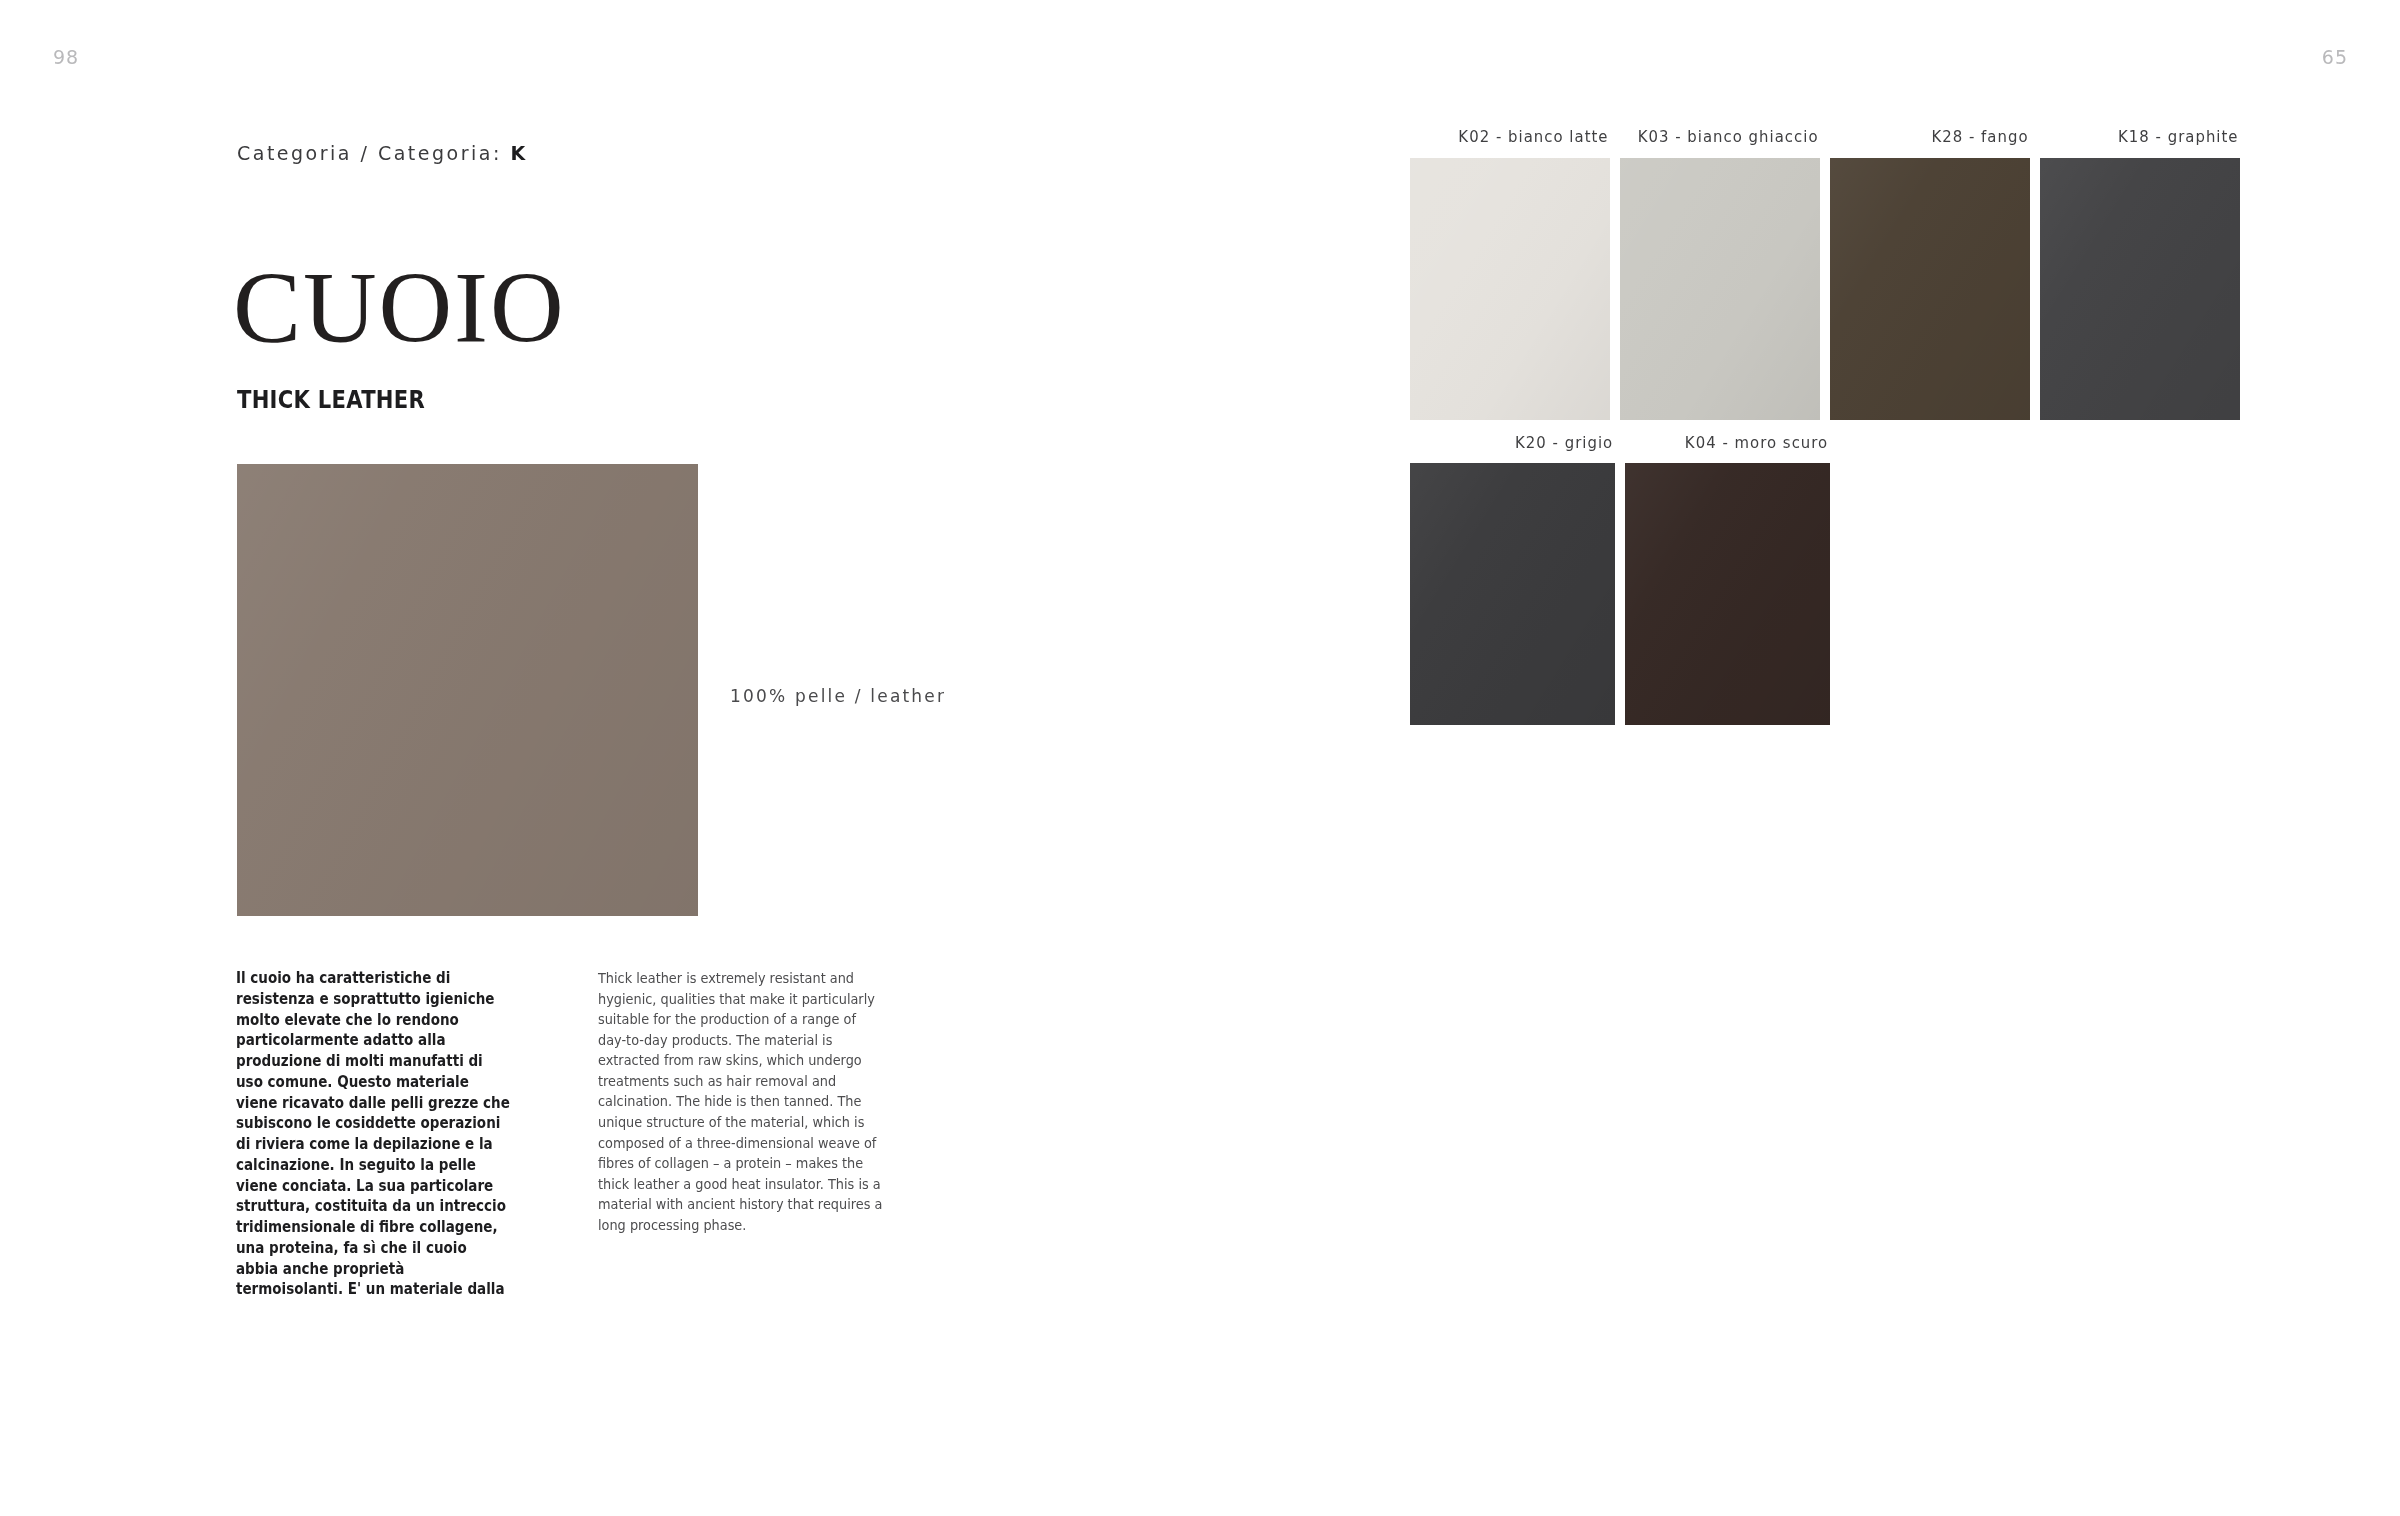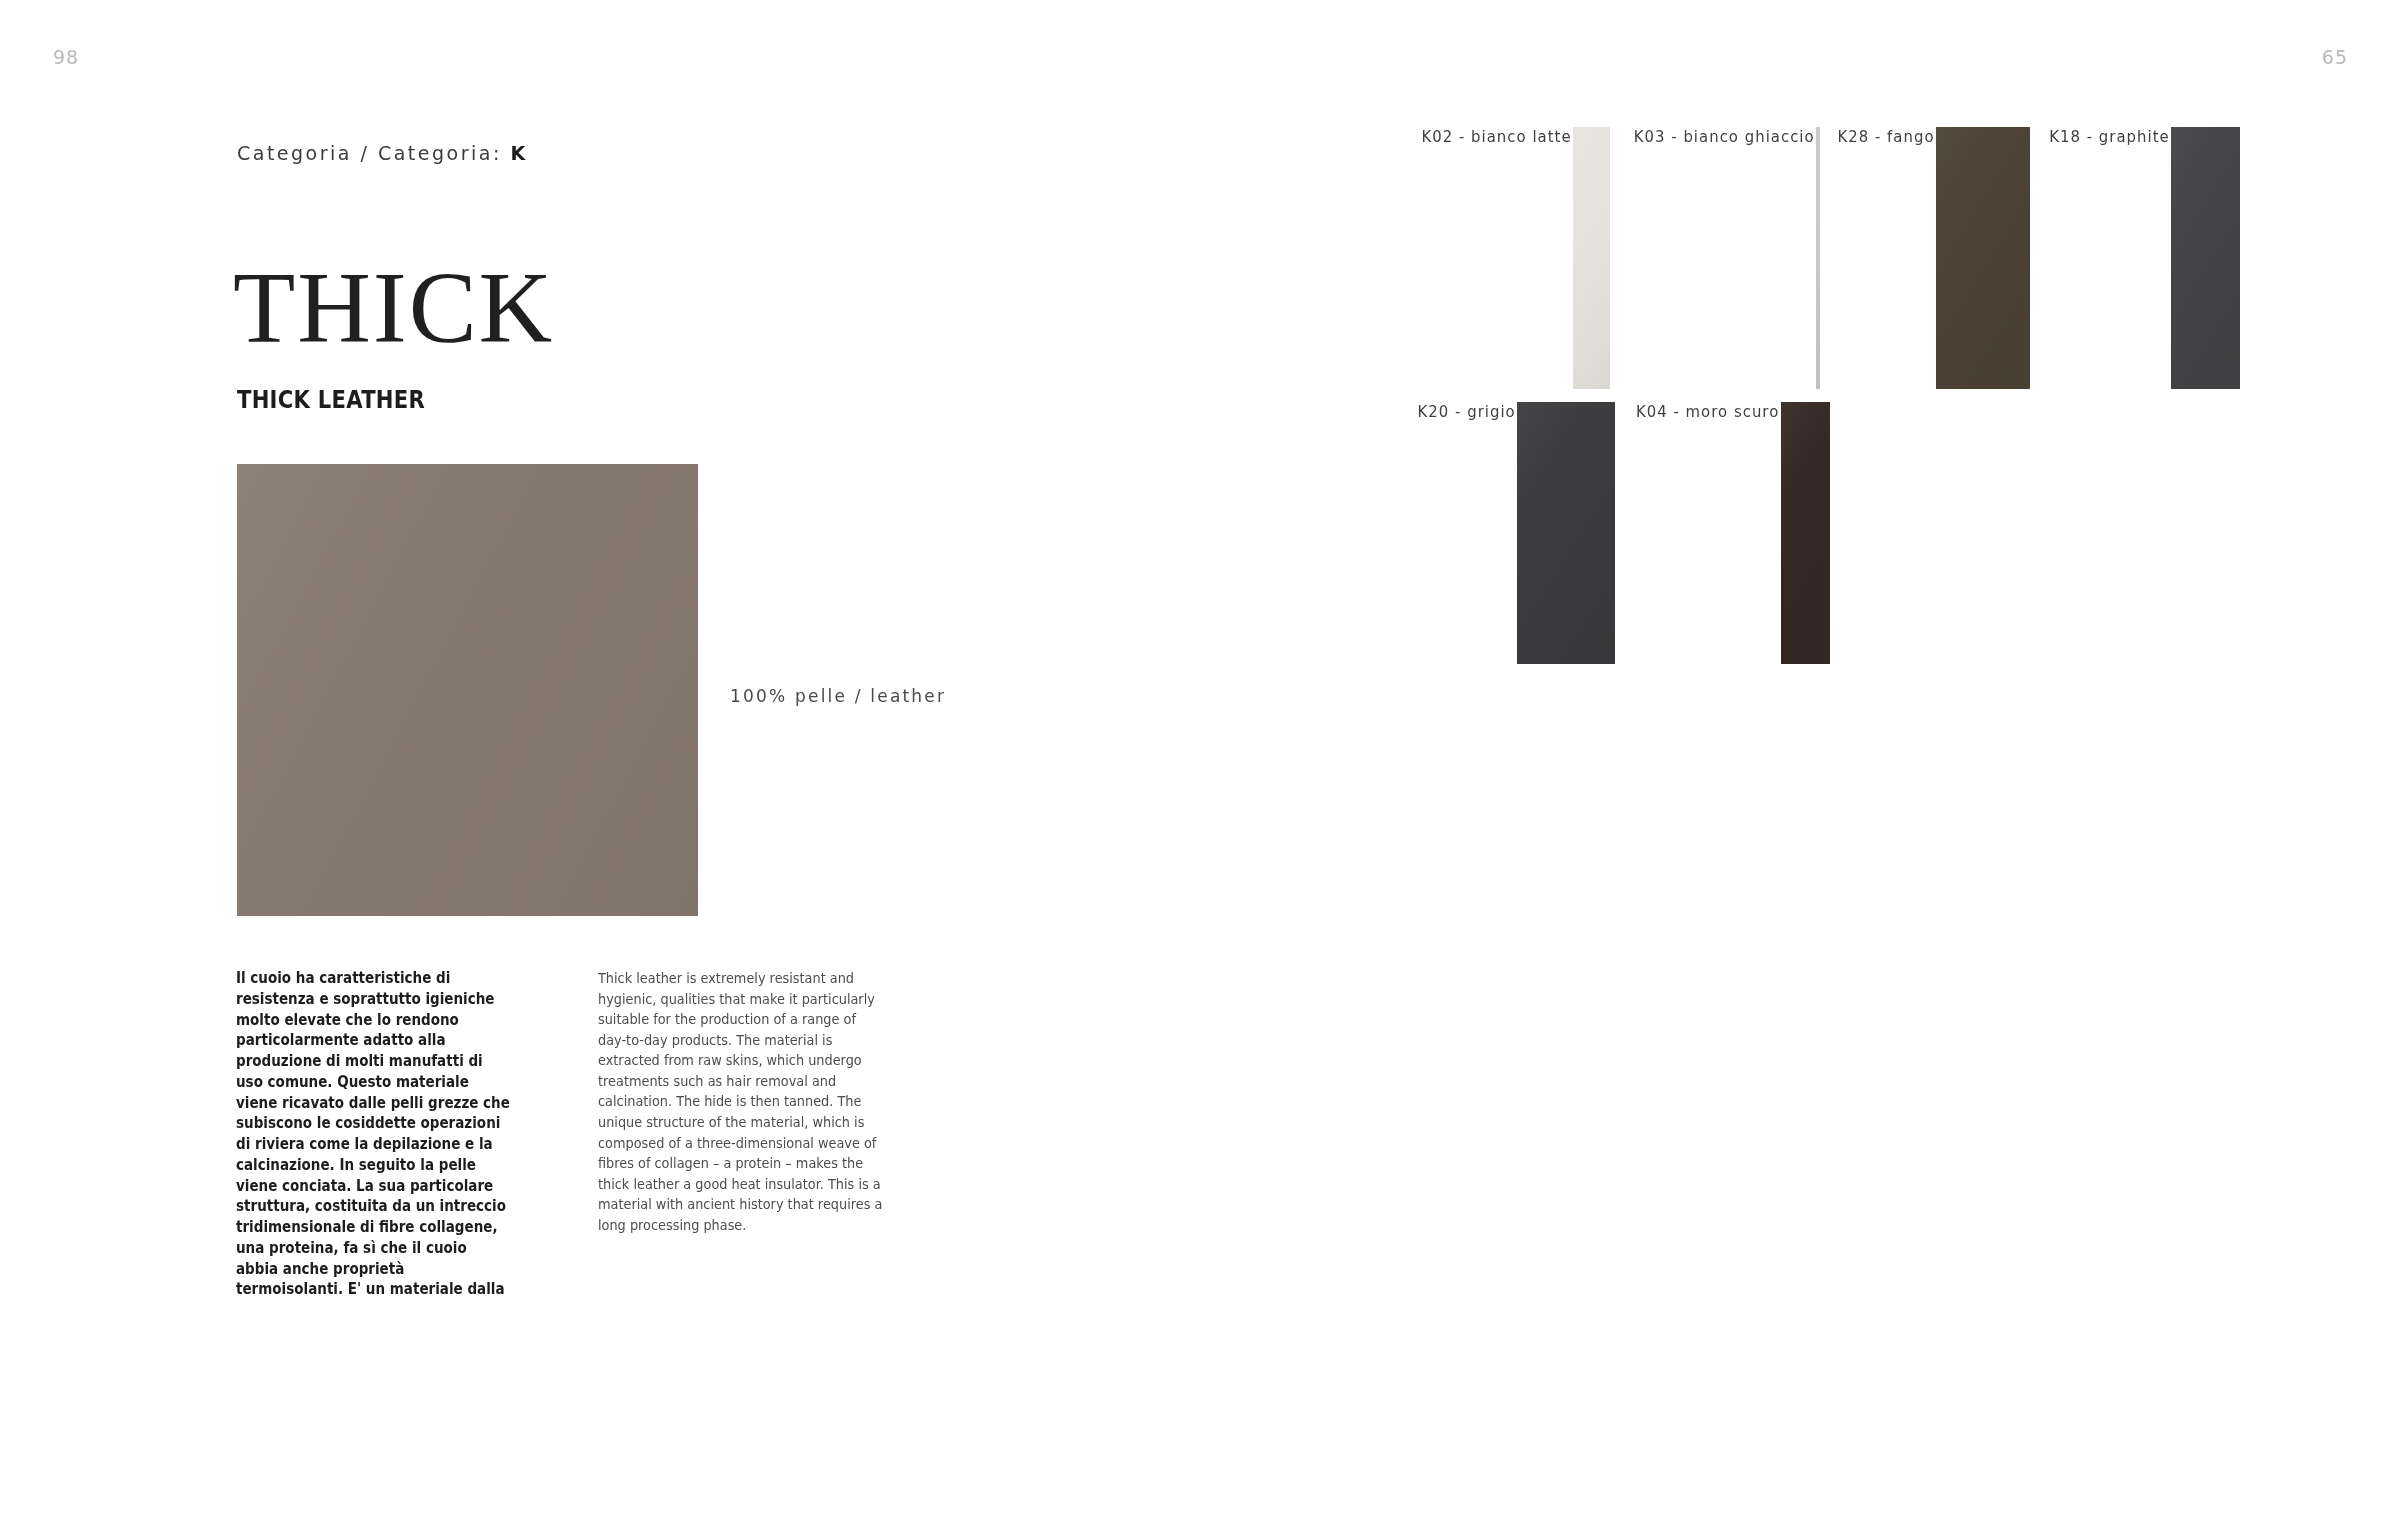--- a/index.html
+++ b/index.html
@@ -144,21 +144,21 @@
     width: 830px;
   }
   .swatch-row {
     display: flex;
     gap: 9.6px;
     margin-bottom: 13.4px;
   }
   .swatch-cell {
     width: 205px;
     display: flex;
-    flex-direction: row;
+    flex-direction: column;
   }
   .swatch-label {
     font-family: "DejaVu Sans", sans-serif;
     font-size: 16px;
     letter-spacing: 1.1px;
     color: #3f3f41;
     text-align: right;
     padding-right: 1.9px;
     margin-bottom: 11.5px;
     white-space: nowrap;
@@ -182,21 +182,21 @@
   <div class="folio folio-left">98</div>
   <div class="folio folio-right">65</div>
 
   <div class="left-page">
 
     <div class="category-line">
       <span>Categoria / Categoria:</span>
       <span class="cat-key">K</span>
     </div>
 
-    <div class="title-main">THICK</div>
+    <div class="title-main">CUOIO</div>
     <div class="title-sub">THICK LEATHER</div>
 
     <div class="hero-swatch" style="background-image: linear-gradient(118deg, rgba(255, 255, 255, 0.055) 0%, rgba(255, 255, 255, 0.016) 26%, rgba(0, 0, 0, 0.01) 54%, rgba(0, 0, 0, 0.043) 100%); background-color: rgb(135, 121, 111);"></div>
 
     <div class="hero-caption">100% pelle / leather</div>
 
     <div class="copy-it">
       <p>Il cuoio ha caratteristiche di resistenza e soprattutto igieniche molto elevate che lo rendono particolarmente adatto alla produzione di molti manufatti di uso comune. Questo materiale viene ricavato dalle pelli grezze che subiscono le cosiddette operazioni di riviera come la depilazione e la calcinazione. In seguito la pelle viene conciata. La sua particolare struttura, costituita da un intreccio tridimensionale di fibre collagene, una proteina, fa sì che il cuoio abbia anche proprietà termoisolanti. E' un materiale dalla lunga storia e dalle lunghe lavorazioni.</p>
     </div>
 

